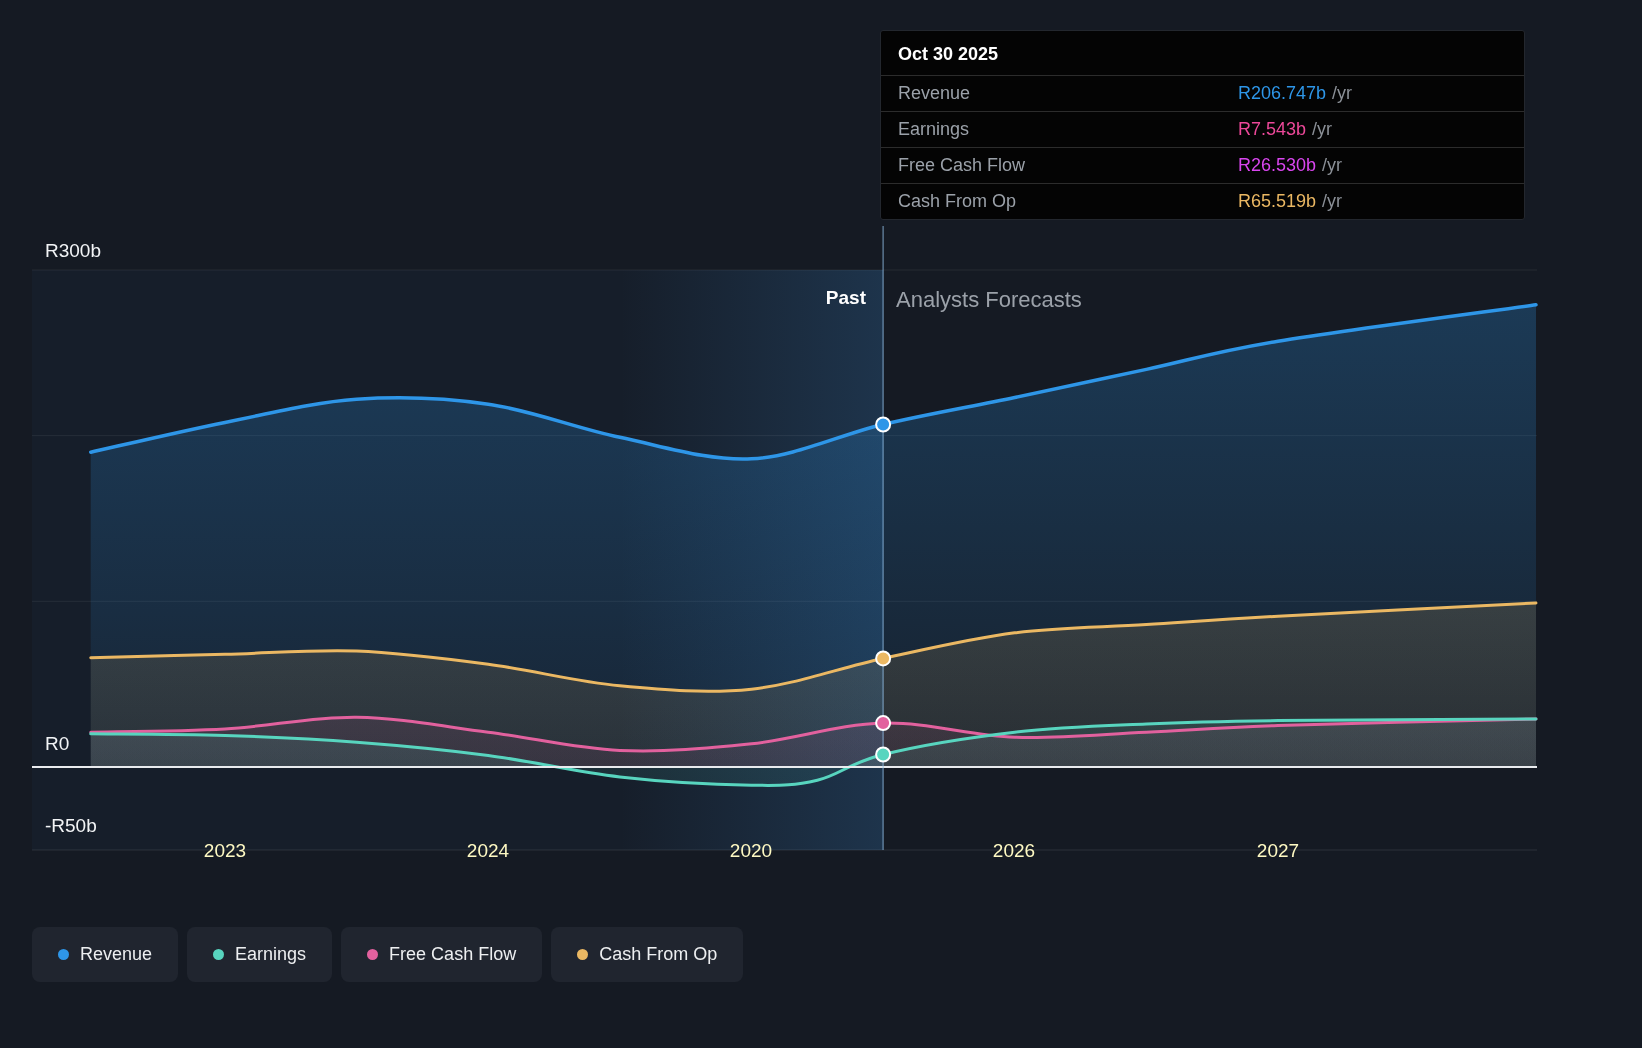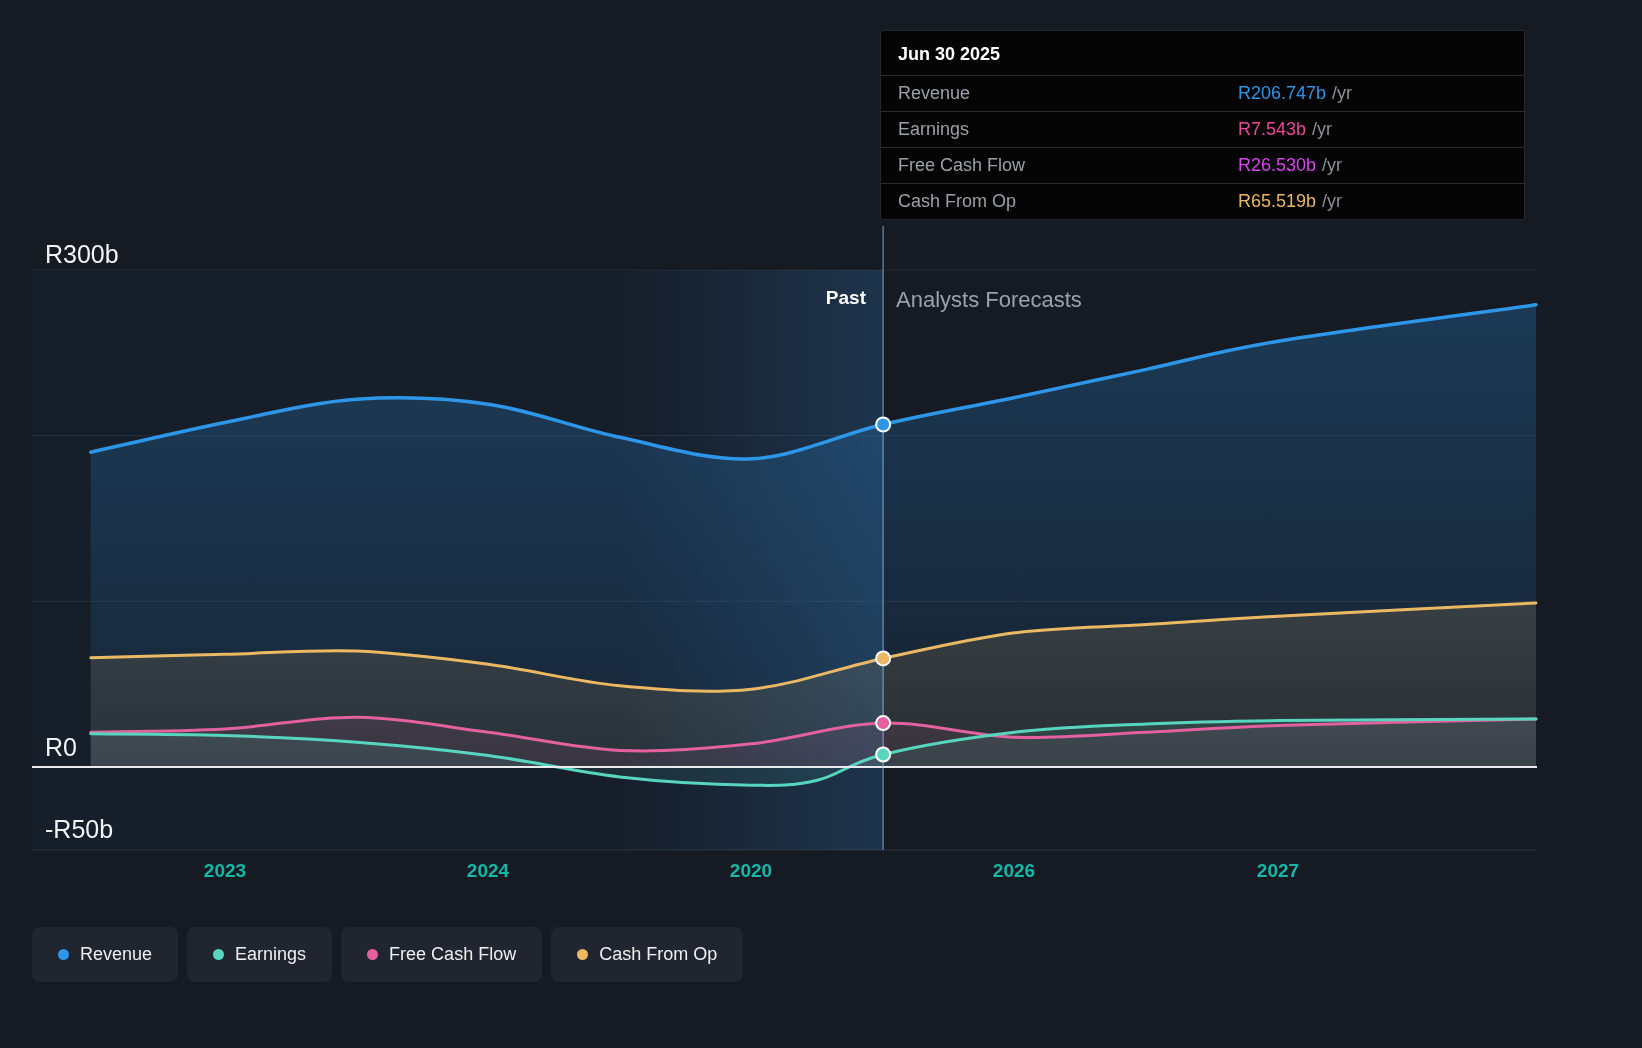--- a/index.html
+++ b/index.html
@@ -4,22 +4,22 @@
 <style>
   html,body{margin:0;padding:0;background:#10151d;}
   .stage{
     position:relative;width:1642px;height:1048px;overflow:hidden;
     background:#151a23;
     font-family:"Liberation Sans", sans-serif;
     color:#EBEDEF;
   }
   svg.chart{position:absolute;left:0;top:0;}
 
-  .ylab{position:absolute;left:45px;font-size:25px;color:#F2F4F6;data:;}
-  .xlab{position:absolute;top:860px;width:120px;text-align:center;font-size:19px;color:#14b8a6;font-weight:bold;}
+  .ylab{position:absolute;left:45px;font-size:19px;color:#F2F4F6;data:;}
+  .xlab{position:absolute;top:840px;width:120px;text-align:center;font-size:19px;color:#fef9c3;}
 
   .past-label{position:absolute;left:566px;top:287px;width:300px;text-align:right;font-size:19px;color:#FFFFFF;font-weight:bold;}
   .fcast-label{position:absolute;left:896px;top:287px;font-size:22px;color:#9BA1A9;}
 
   .tooltip{
     position:absolute;left:880px;top:30px;width:645px;
     background:#040404;border:1px solid #23272e;border-radius:3px;
     box-sizing:border-box;z-index:5;
   }
   .tt-title{font-size:18px;font-weight:700;color:#FFFFFF;padding:13px 17px 10px 17px;}
@@ -93,21 +93,21 @@
   <div class="xlab" style="left:165px">2023</div>
   <div class="xlab" style="left:428px">2024</div>
   <div class="xlab" style="left:691px">2020</div>
   <div class="xlab" style="left:954px">2026</div>
   <div class="xlab" style="left:1218px">2027</div>
 
   <div class="past-label">Past</div>
   <div class="fcast-label">Analysts Forecasts</div>
 
   <div class="tooltip">
-    <div class="tt-title">Jun 30 2025</div>
+    <div class="tt-title">Oct 30 2025</div>
 
     <div class="tt-row">
       <span class="tt-label">Revenue</span>
       <span class="tt-val" style="color: rgb(46, 150, 232); text-align: right;">R206.747b</span>
       <span class="tt-suffix">/yr</span>
     </div>
     <div class="tt-row">
       <span class="tt-label">Earnings</span>
       <span class="tt-val" style="color: #ec4899;">R7.543b</span>
       <span class="tt-suffix">/yr</span>

